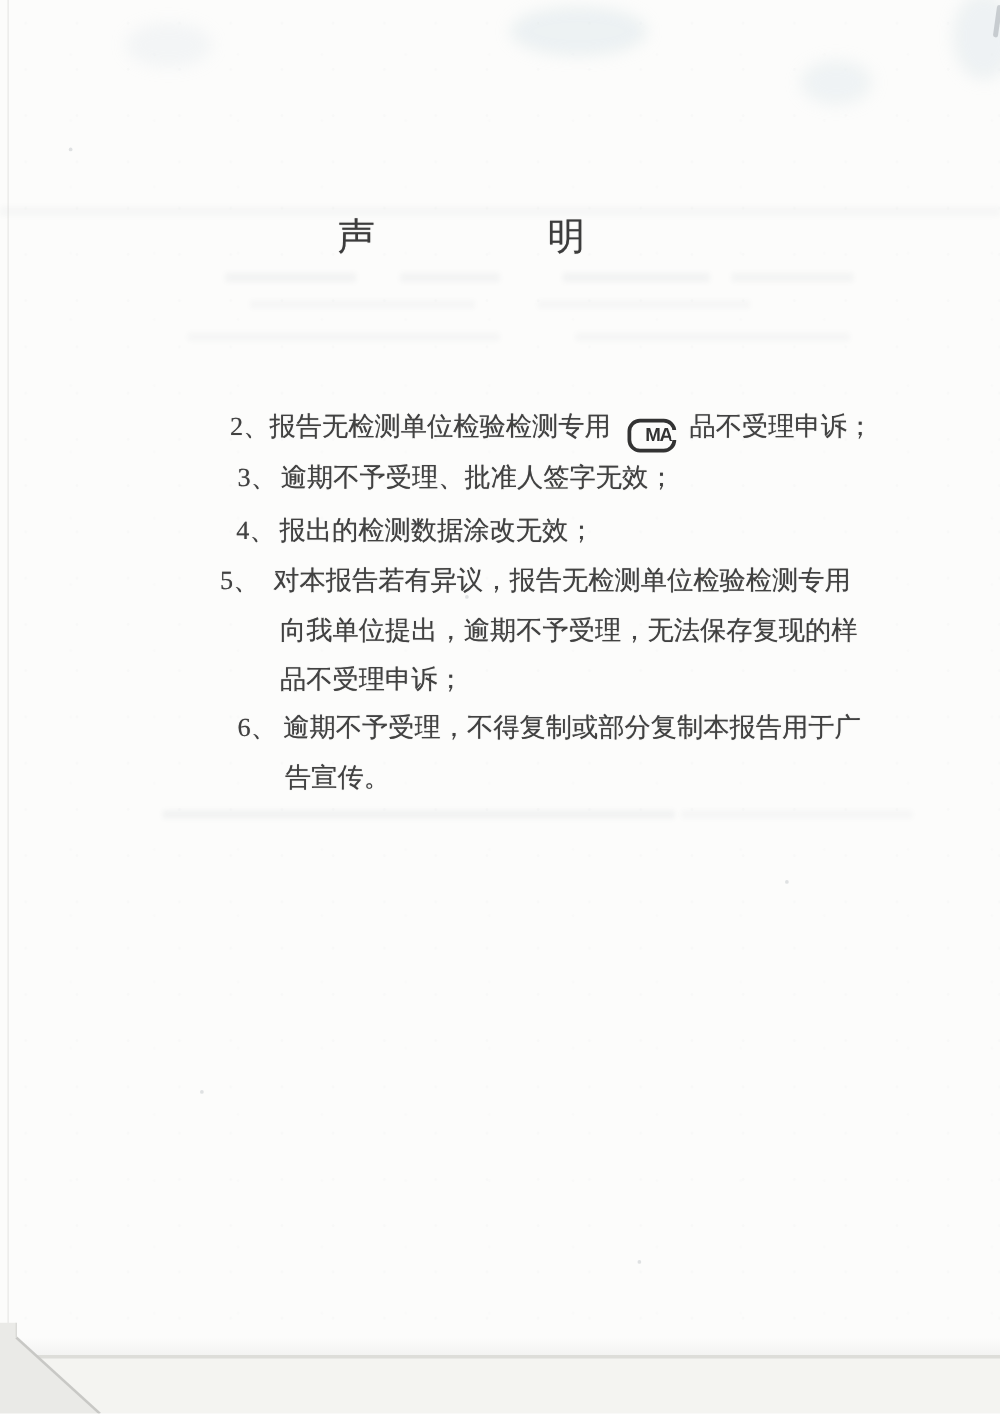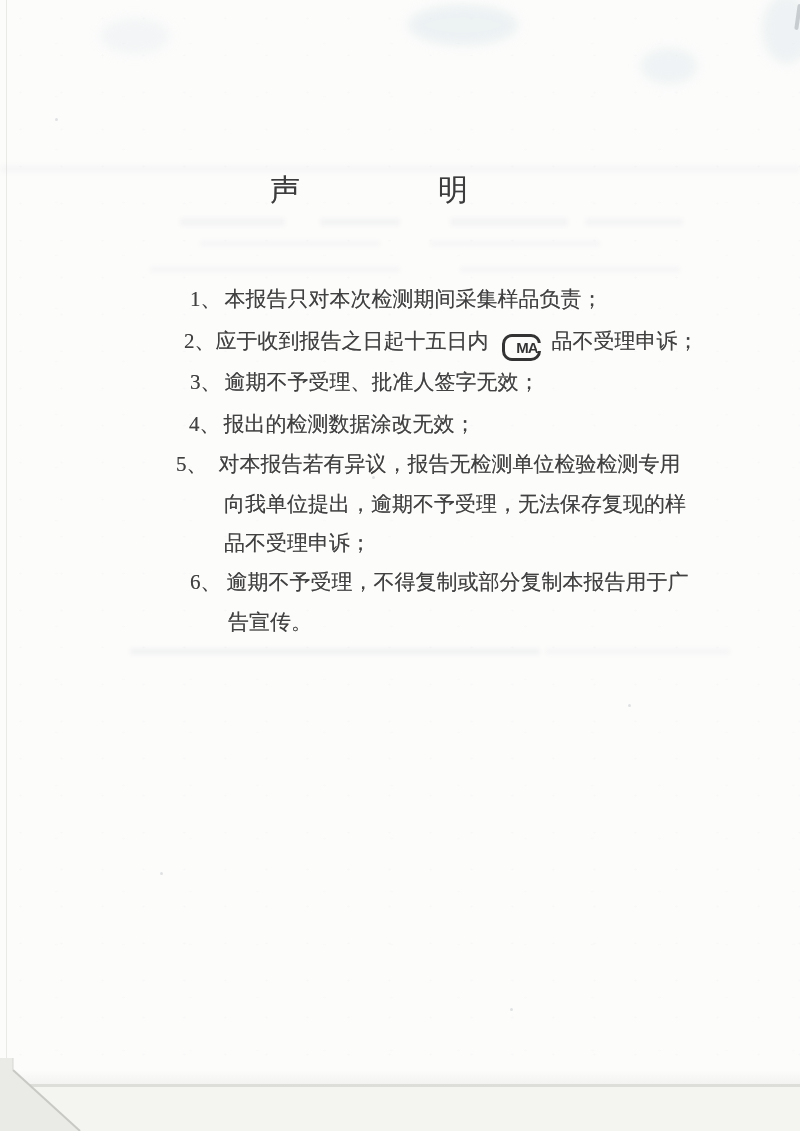--- a/index.html
+++ b/index.html
@@ -88,23 +88,22 @@
   <div class="speck" style="left:372px;top:476px;width:3px;height:3px;"></div>
   <div class="speck" style="left:160px;top:872px;width:3px;height:3px;"></div>
   <div class="speck" style="left:510px;top:1008px;width:3px;height:3px;"></div>
   <div class="speck" style="left:628px;top:704px;width:3px;height:3px;"></div>
 
   <h1 class="doc-title">
     <span>声</span>
     <span>明</span>
   </h1>
 
-  <div class="line" style="left:190px;top:284px;"><span class="num m3">1、</span><span>本报告只对本次检测期间采集样品负责；</span></div>
 
-  <div class="line" style="left:184px;top:326px;"><span class="num m0">2、</span><span>应于收到报告之日起十五日内</span><span class="cma-badge"><span class="cma-text">MA</span><span class="cma-notch"></span></span><span>品不受理申诉；</span></div>
+  <div class="line" style="left:184px;top:326px;"><span class="num m0">2、</span><span>报告无检测单位检验检测专用</span><span class="cma-badge"><span class="cma-text">MA</span><span class="cma-notch"></span></span><span>品不受理申诉；</span></div>
 
   <div class="line" style="left:190px;top:367px;"><span class="num m3">3、</span><span>逾期不予受理、批准人签字无效；</span></div>
 
   <div class="line" style="left:189px;top:409px;"><span class="num m3">4、</span><span>报出的检测数据涂改无效；</span></div>
 
   <div class="line" style="left:176px;top:449px;"><span class="num m11">5、</span><span>对本报告若有异议，报告无检测单位检验检测专用</span></div>
   <div class="line" style="left:224px;top:528px;"><span>品不受理申诉；</span></div>
   <div class="line" style="left:224px;top:489px;"><span>向我单位提出，逾期不予受理，无法保存复现的样</span></div>
 
   <div class="line" style="left:190px;top:567px;"><span class="num m5">6、</span><span>逾期不予受理，不得复制或部分复制本报告用于广</span></div>

